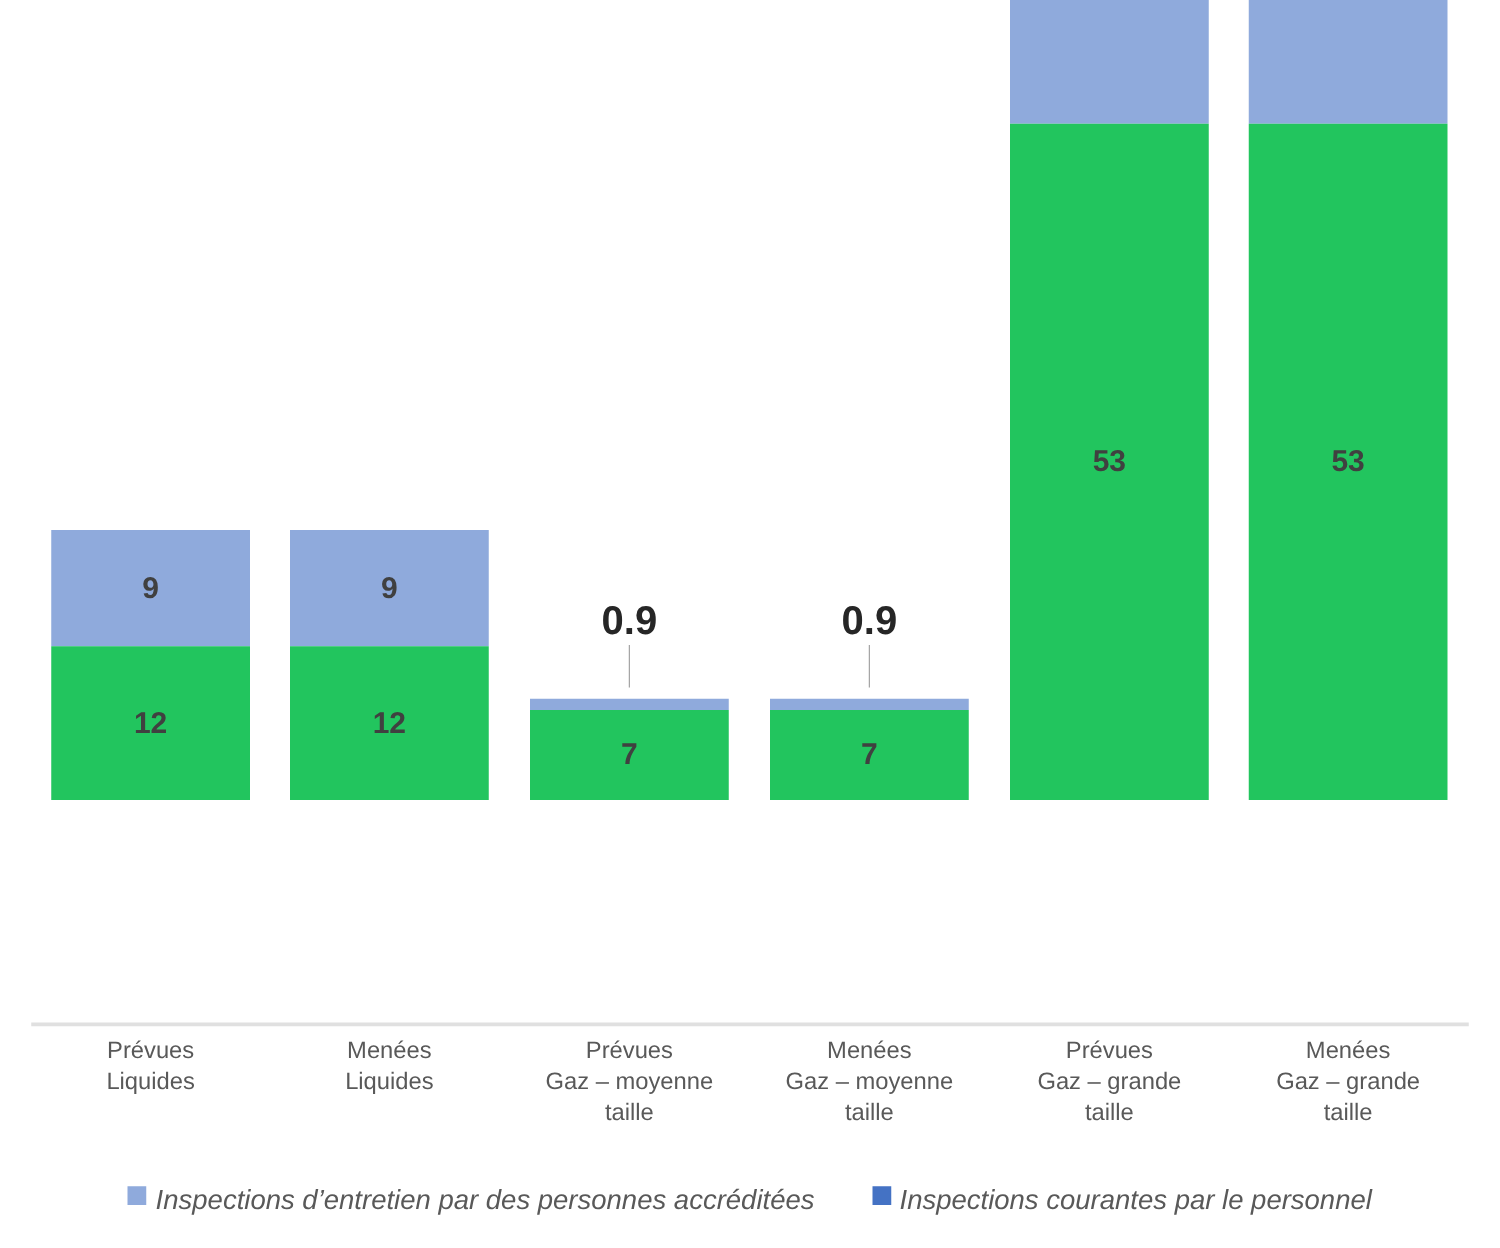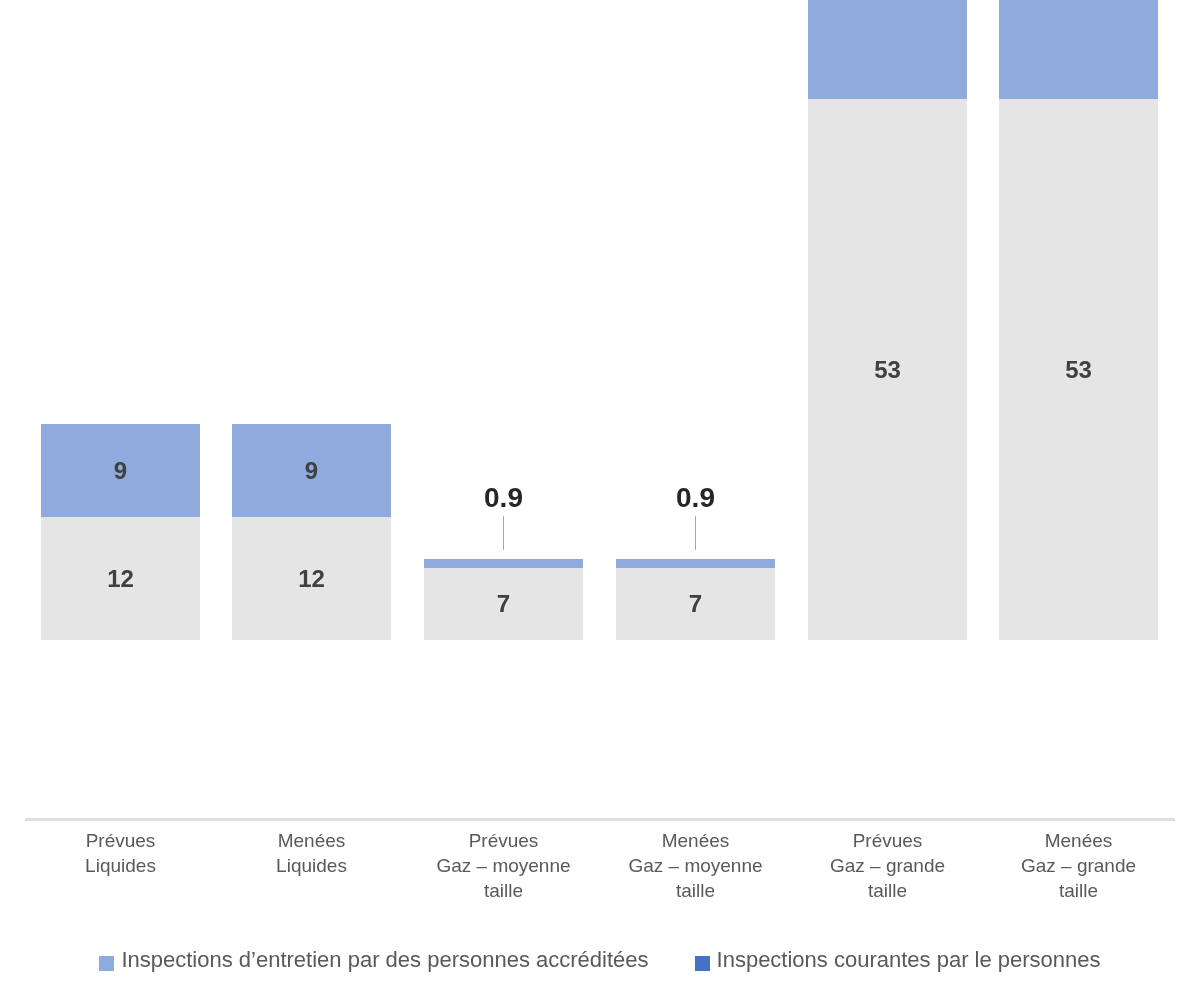--- a/index.html
+++ b/index.html
@@ -43,21 +43,21 @@
 
   .seg {
     position: relative;
     width: 100%;
     box-sizing: border-box;
   }
   .seg-top {
     background: #8FAADC;
   }
   .seg-bottom {
-    background: #e5e5e5;
+    background: #22c55e;
   }
 
   .seg-label {
     position: absolute;
     left: 0;
     right: 0;
     text-align: center;
     font-size: 24px;
     font-weight: bold;
     color: #404040;
@@ -69,21 +69,21 @@
   }
 
   
   .callout {
     position: absolute;
     left: 0;
     right: 0;
     text-align: center;
   }
   .callout-text {
-    font-size: 28px;
+    font-size: 32px;
     font-weight: bold;
     color: #262626;
     line-height: 1;
     display: block;
   }
   .callout-leader {
     display: block;
     width: 1px;
     height: 34px;
     background: #a6a6a6;
@@ -124,22 +124,23 @@
     top: 940px;
     width: 1200px;
     height: 40px;
     display: flex;
     justify-content: center;
     align-items: center;
     gap: 46px;
   }
   .legend-item {
     display: flex;
-    align-items: flex-end;
+    align-items: flex-start;
     gap: 7px;
+    font-style: italic;
   }
   .legend-swatch {
     width: 15px;
     height: 15px;
     flex: 0 0 auto;
   }
   .legend-text {
     font-size: 22px;
     color: #595959;
     line-height: 1;
@@ -246,17 +247,17 @@
 taille</div>
   </div>
 
   <div id="legend">
     <div class="legend-item">
       <span class="legend-swatch" style="background:#8FAADC;"></span>
       <span class="legend-text">Inspections d’entretien par des personnes accréditées</span>
     </div>
     <div class="legend-item">
       <span class="legend-swatch" style="background:#4472C4;"></span>
-      <span class="legend-text">Inspections courantes par le personnes</span>
+      <span class="legend-text">Inspections courantes par le personnel</span>
     </div>
   </div>
 
 </div>
 
 </body></html>

